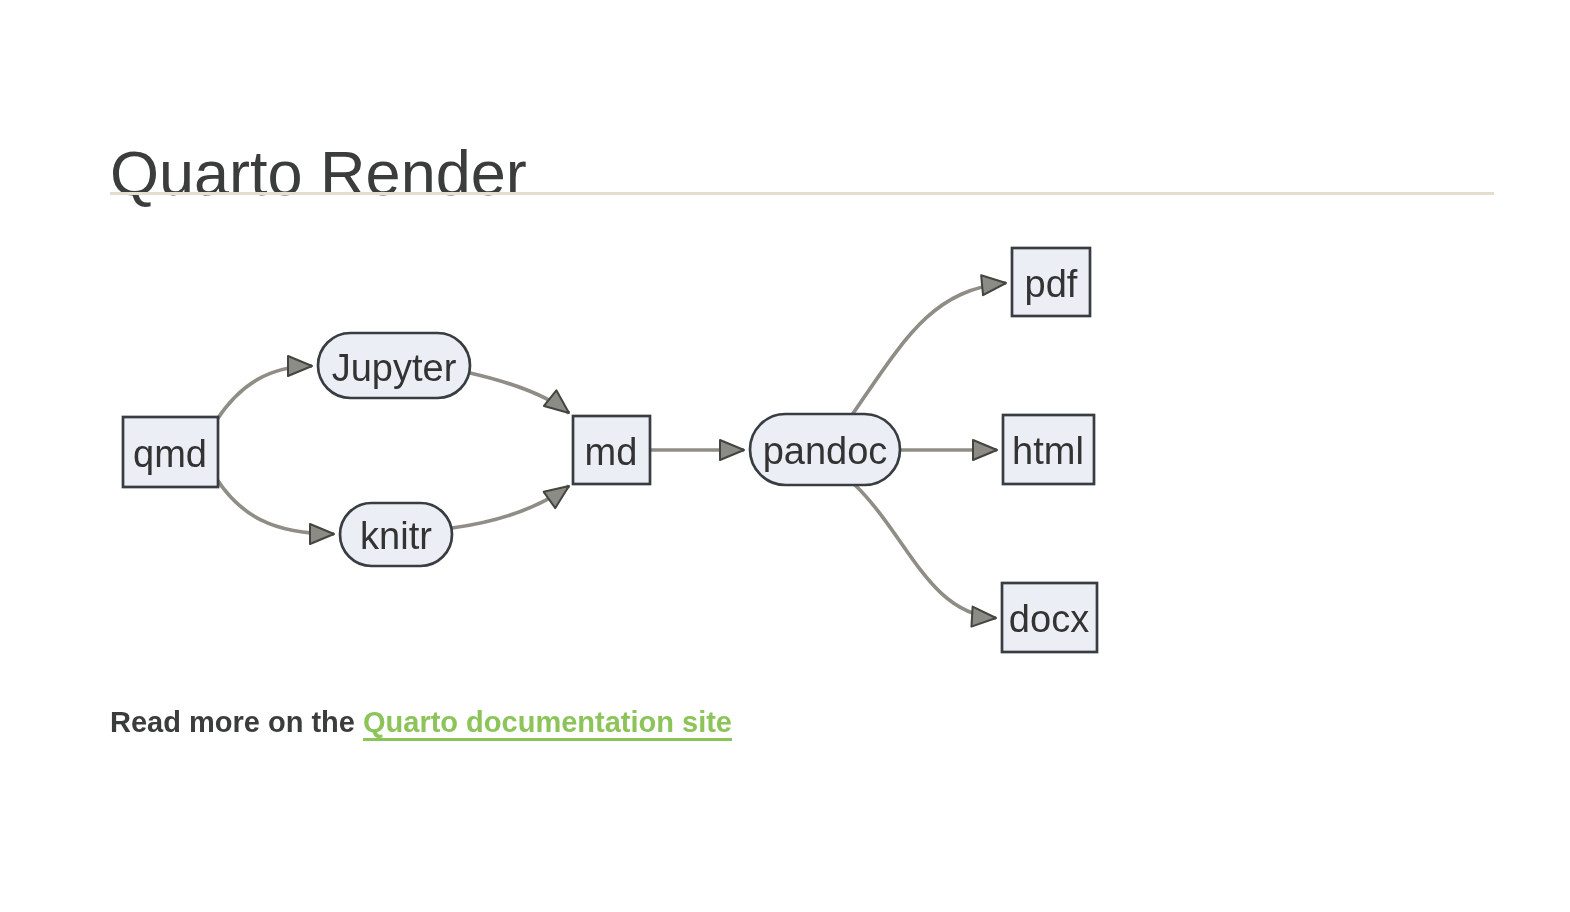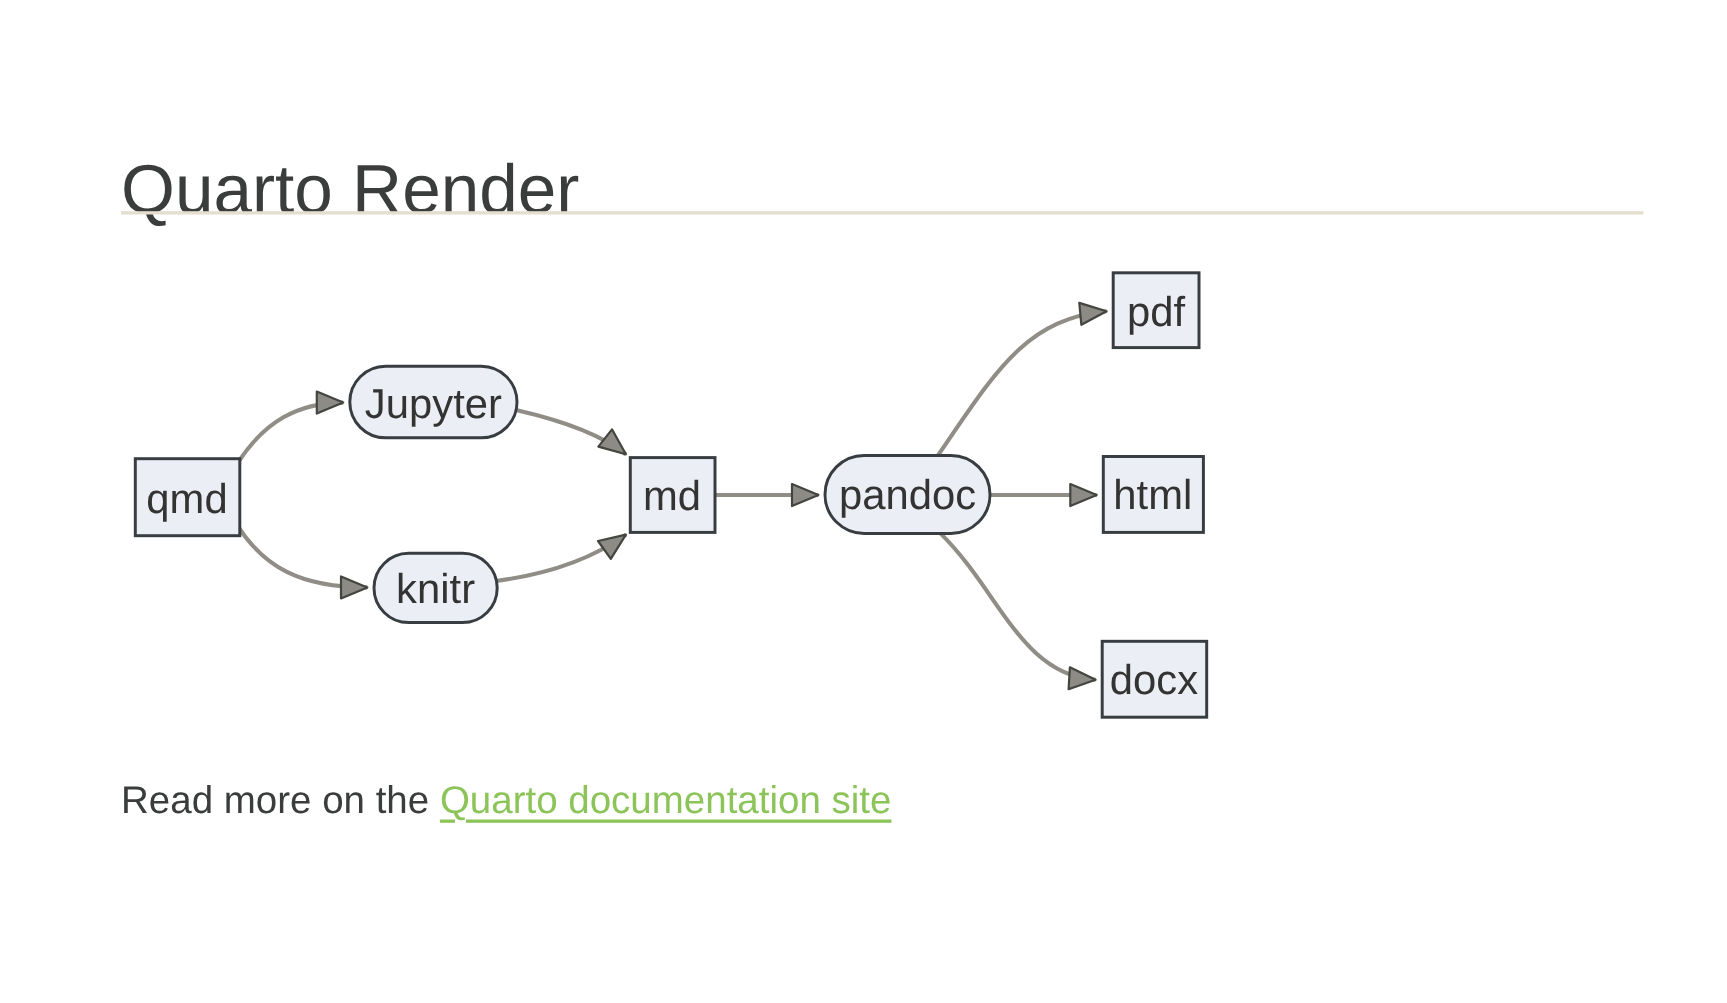--- a/index.html
+++ b/index.html
@@ -64,24 +64,25 @@
   .arrow-head {
     fill: var(--arrow-fill, #8d8b85);
     stroke: var(--arrow-outline, #43463f);
     stroke-width: 2px;
     stroke-linejoin: round;
   }
   .read-more {
     position: absolute;
     left: 110px;
     top: 670px;
-    font-size: 35px;
+    font-size: 29px;
     line-height: 46px;
     color: var(--body-text, #3a3d3c);
     white-space: nowrap;
+    font-weight: bold;
   }
   .doc-link {
     color: var(--link-green, #8cc45a);
     text-decoration: underline;
     text-decoration-thickness: 3px;
     text-underline-offset: 6px;
     cursor: pointer;
   }
 </style>
 </head>

